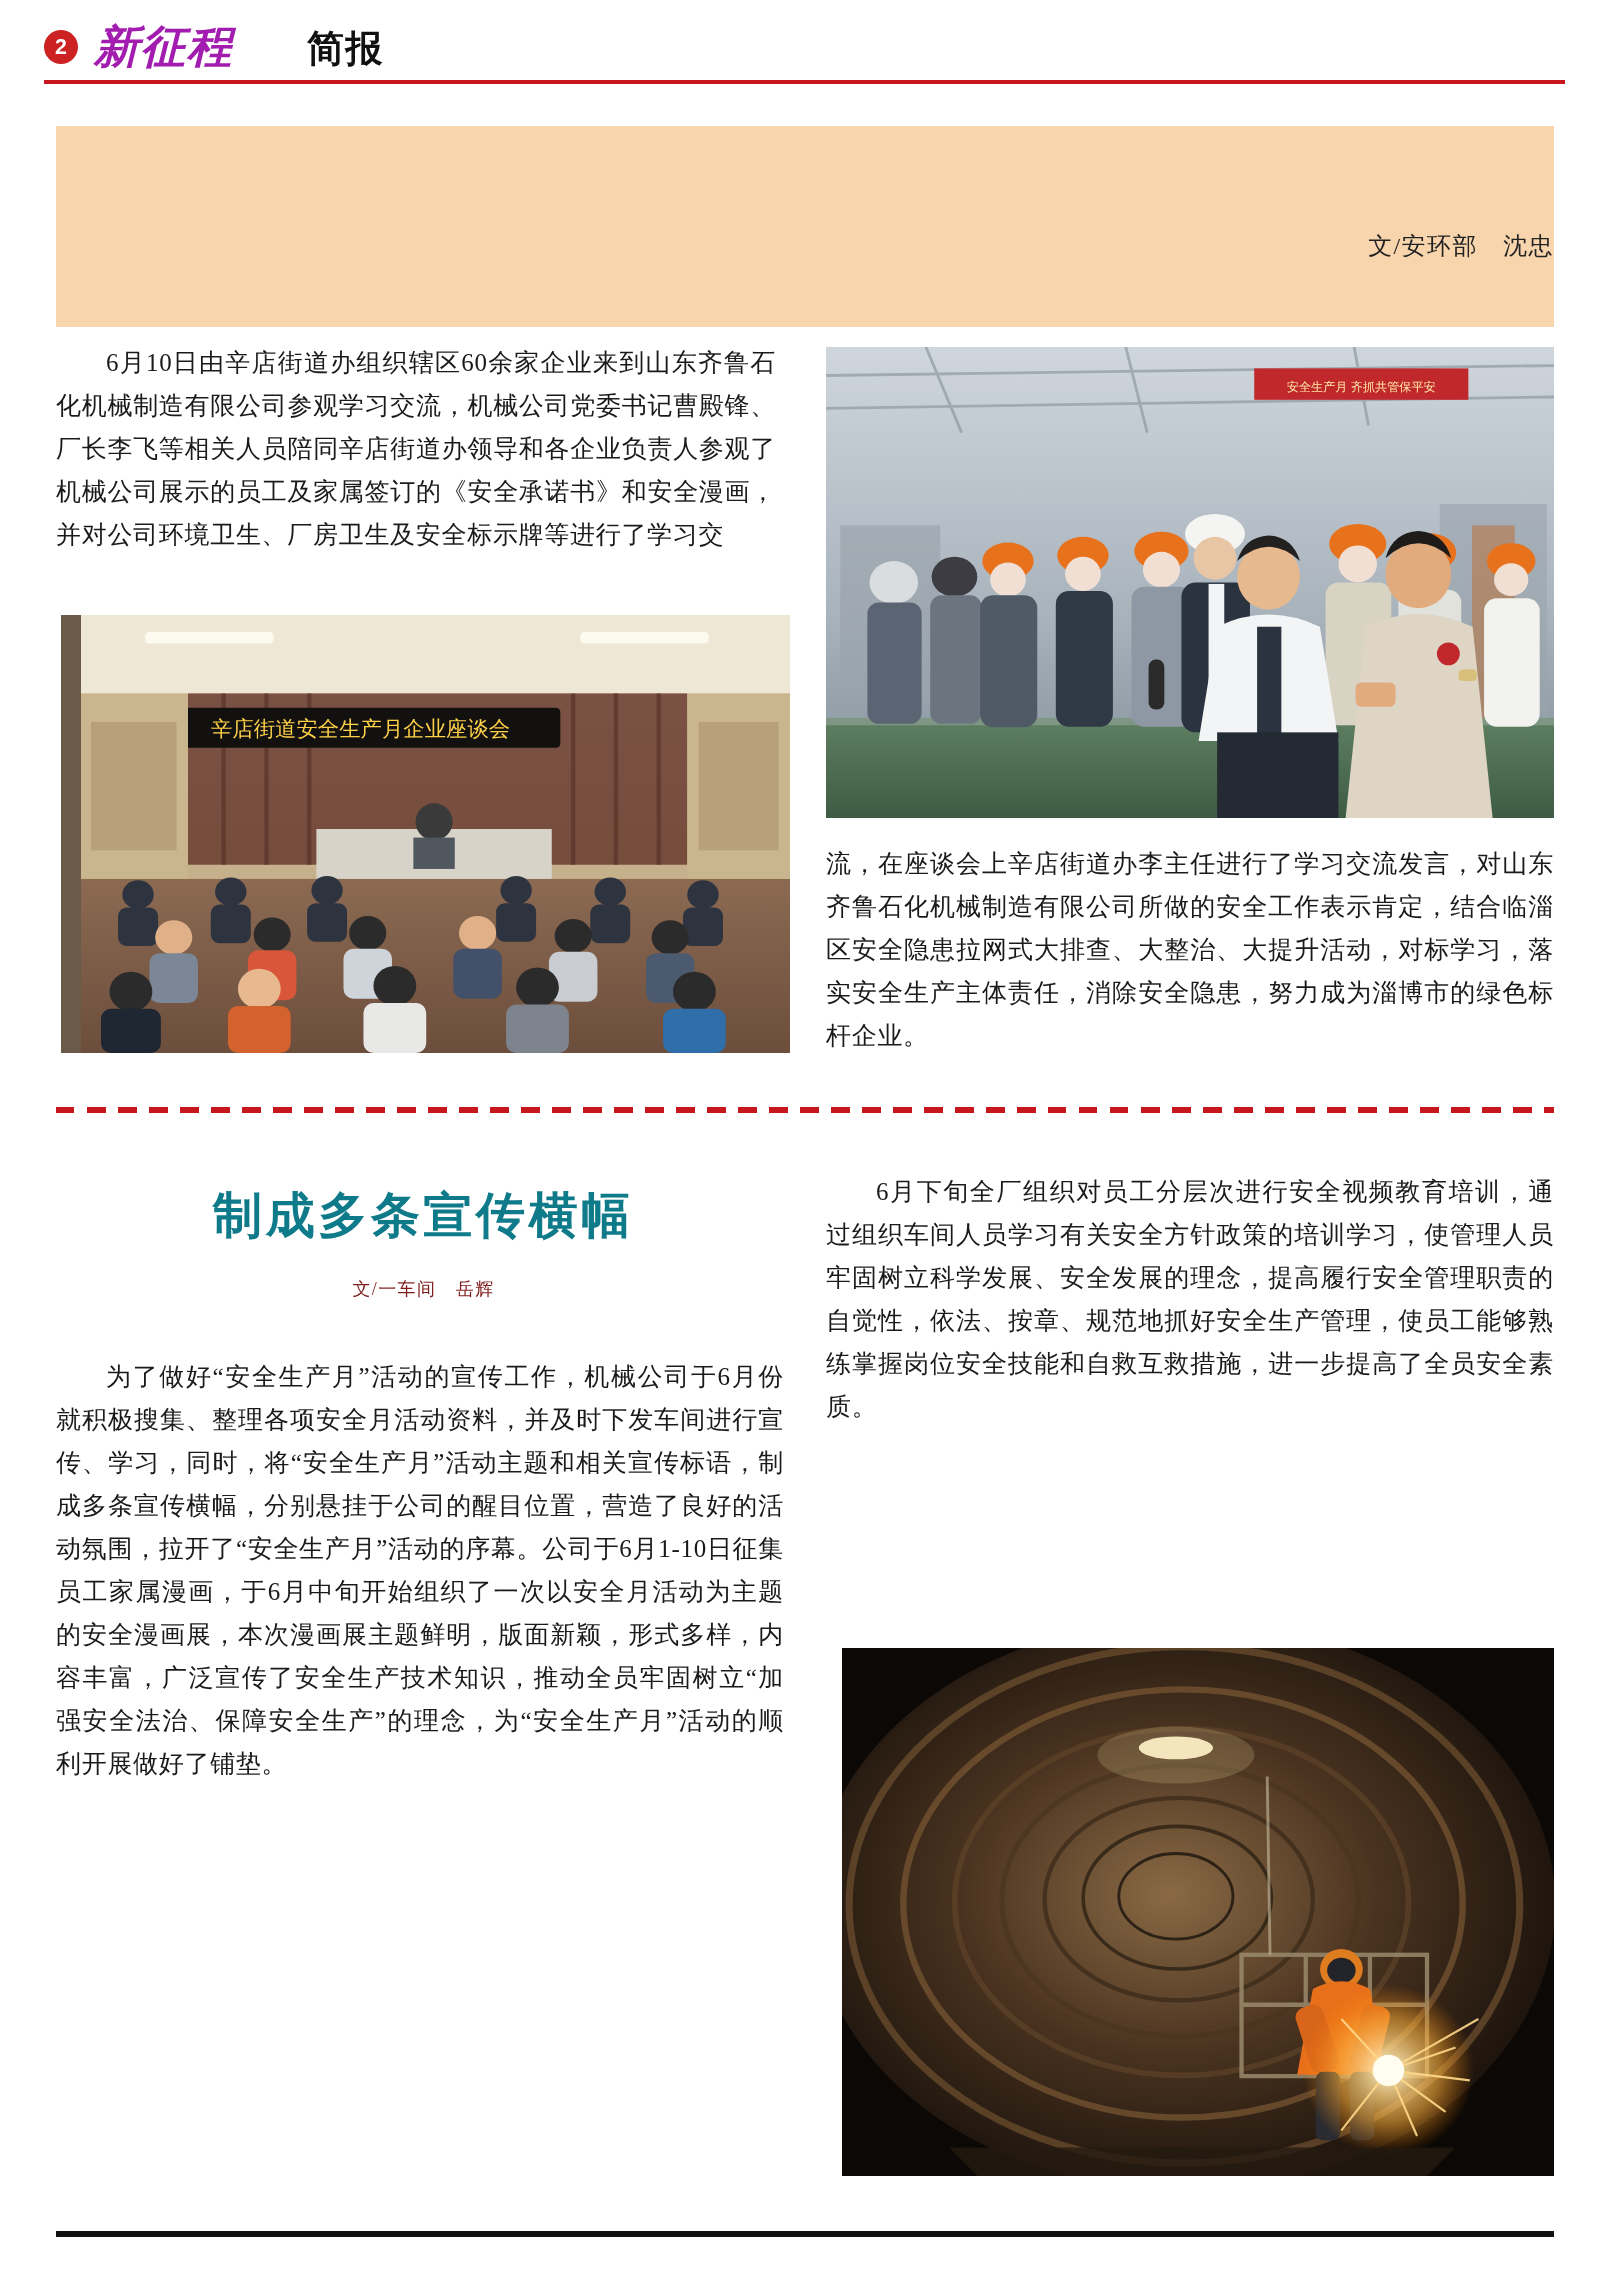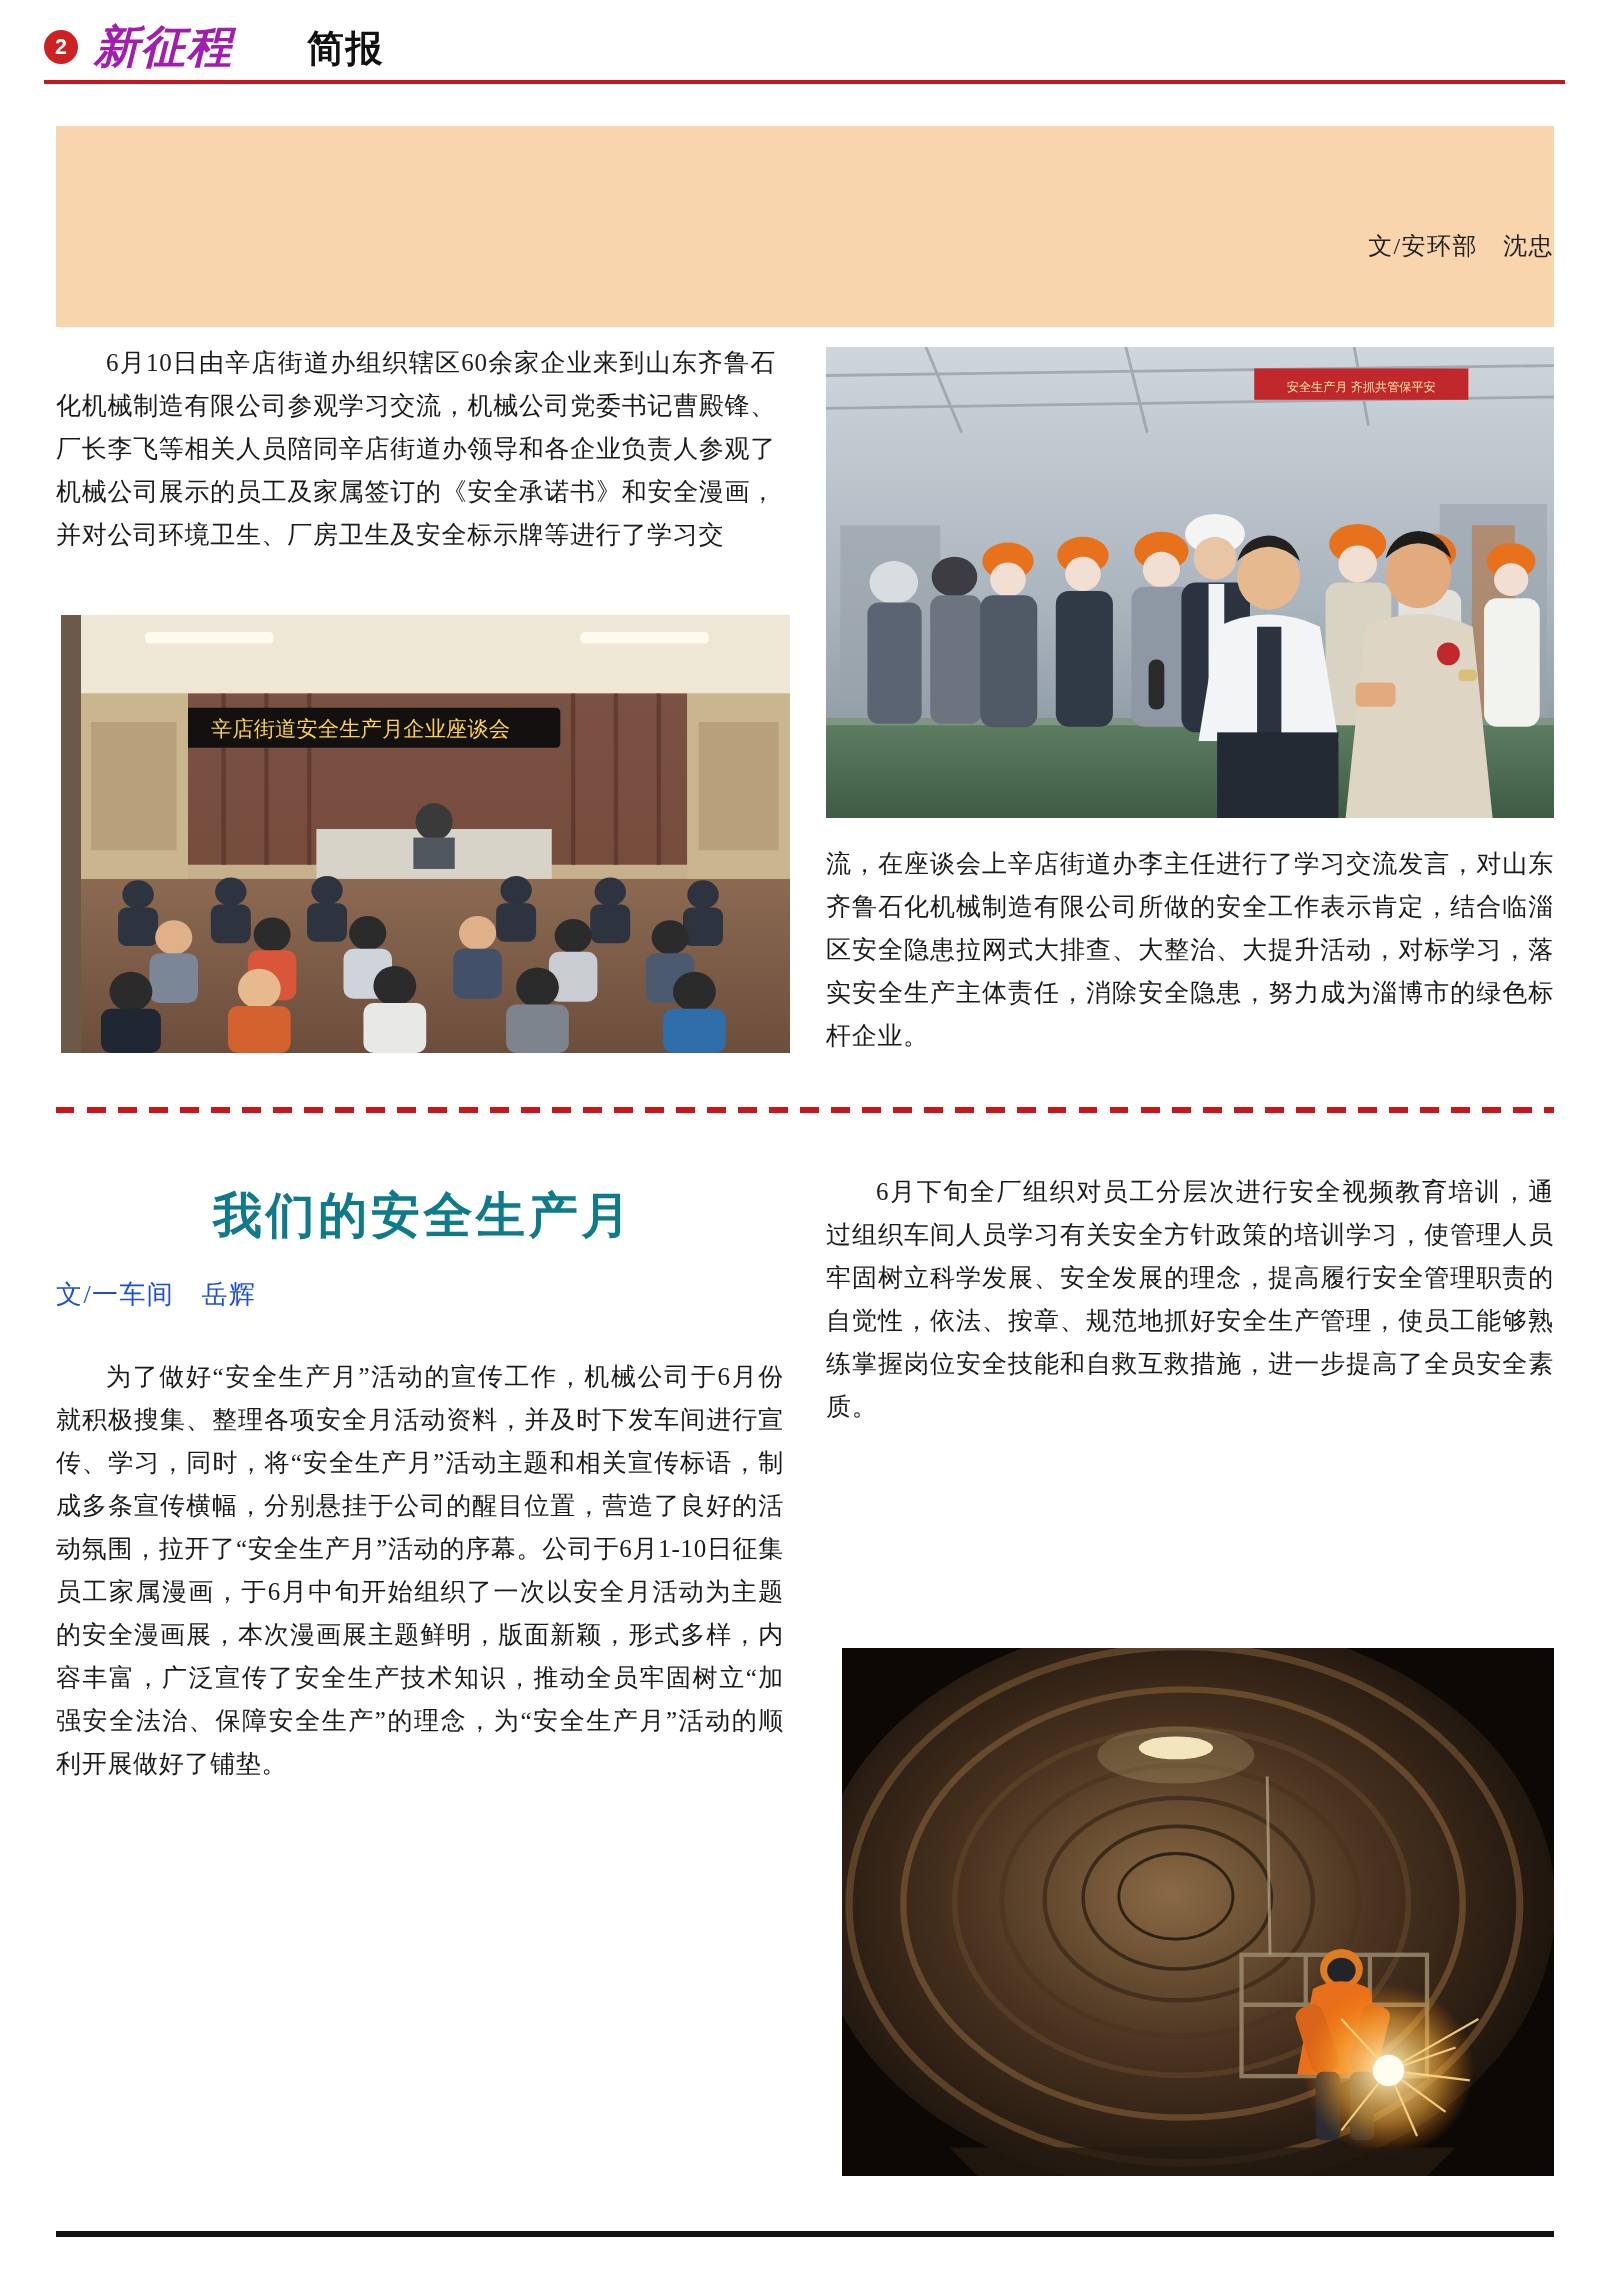--- a/index.html
+++ b/index.html
@@ -151,23 +151,23 @@
     text-align: center;
     font-size: 49px;
     font-weight: bold;
     color: #0f7b8a;
     letter-spacing: 3.6px;
   }
   .a2-byline {
     position: absolute;
     left: 56px; top: 1277px;
     width: 735px;
-    text-align: left;
-    font-size: 26px;
-    color: #1d4ed8;
+    text-align: center;
+    font-size: 18px;
+    color: #7f1d1d;
     letter-spacing: 1.4px;
   }
   .a2-col-left {
     position: absolute;
     left: 56px; top: 1355px;
     width: 728px;
     font-size: 25px;
     line-height: 43px;
     text-align: justify;
     text-justify: inter-ideograph;
@@ -399,21 +399,21 @@
           <rect x="596" y="546" width="88" height="68" rx="14" fill="#7d848d"></rect>
         <ellipse cx="860" cy="528" rx="30" ry="28" fill="#2b2b2b"></ellipse>
           <rect x="816" y="552" width="88" height="62" rx="14" fill="#2f6ea8"></rect>
       </g>
     </g>
   </svg>
 </div>
 
 <div class="dashed-divider"></div>
 
-<div class="a2-title">我们的安全生产月</div>
+<div class="a2-title">制成多条宣传横幅</div>
 <div class="a2-byline">文/一车间　岳辉</div>
 
 <div class="a2-col-left">
   <p>为了做好“安全生产月”活动的宣传工作，机械公司于6月份就积极搜集、整理各项安全月活动资料，并及时下发车间进行宣传、学习，同时，将“安全生产月”活动主题和相关宣传标语，制成多条宣传横幅，分别悬挂于公司的醒目位置，营造了良好的活动氛围，拉开了“安全生产月”活动的序幕。公司于6月1-10日征集员工家属漫画，于6月中旬开始组织了一次以安全月活动为主题的安全漫画展，本次漫画展主题鲜明，版面新颖，形式多样，内容丰富，广泛宣传了安全生产技术知识，推动全员牢固树立“加强安全法治、保障安全生产”的理念，为“安全生产月”活动的顺利开展做好了铺垫。</p>
 </div>
 
 <div class="a2-col-right">
   <p>6月下旬全厂组织对员工分层次进行安全视频教育培训，通过组织车间人员学习有关安全方针政策的培训学习，使管理人员牢固树立科学发展、安全发展的理念，提高履行安全管理职责的自觉性，依法、按章、规范地抓好安全生产管理，使员工能够熟练掌握岗位安全技能和自救互救措施，进一步提高了全员安全素质。</p>
 </div>
 

